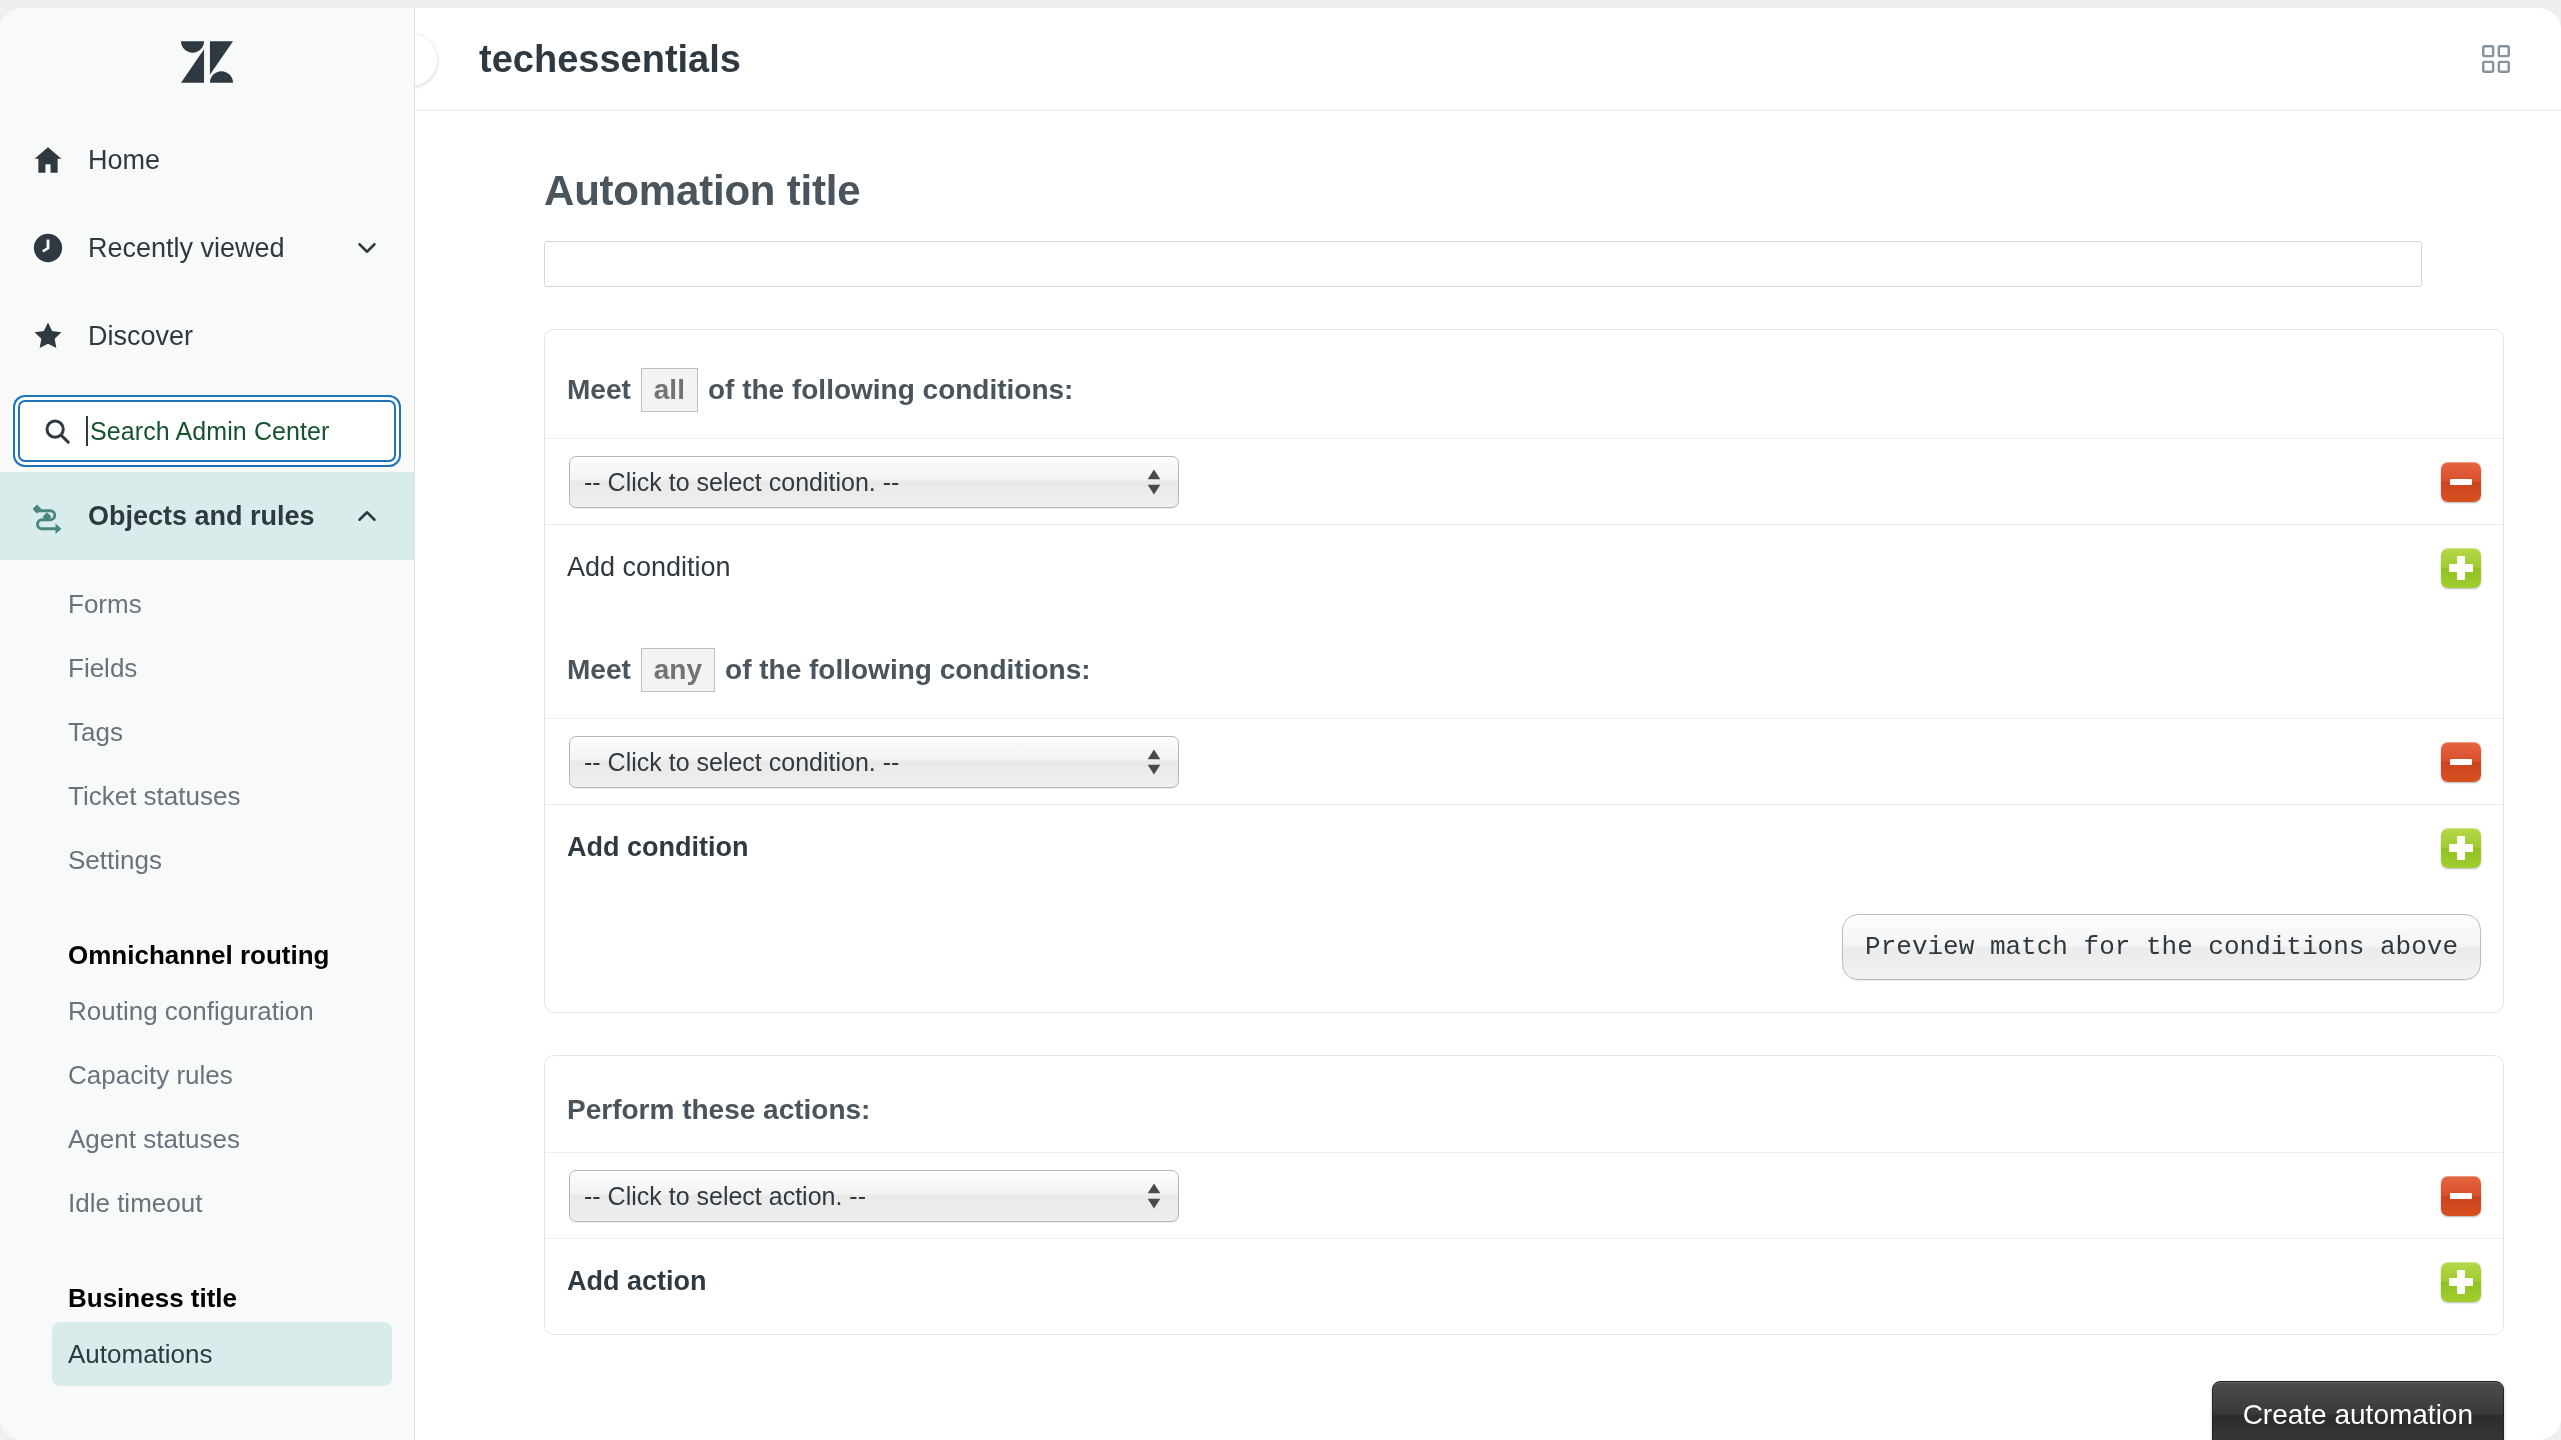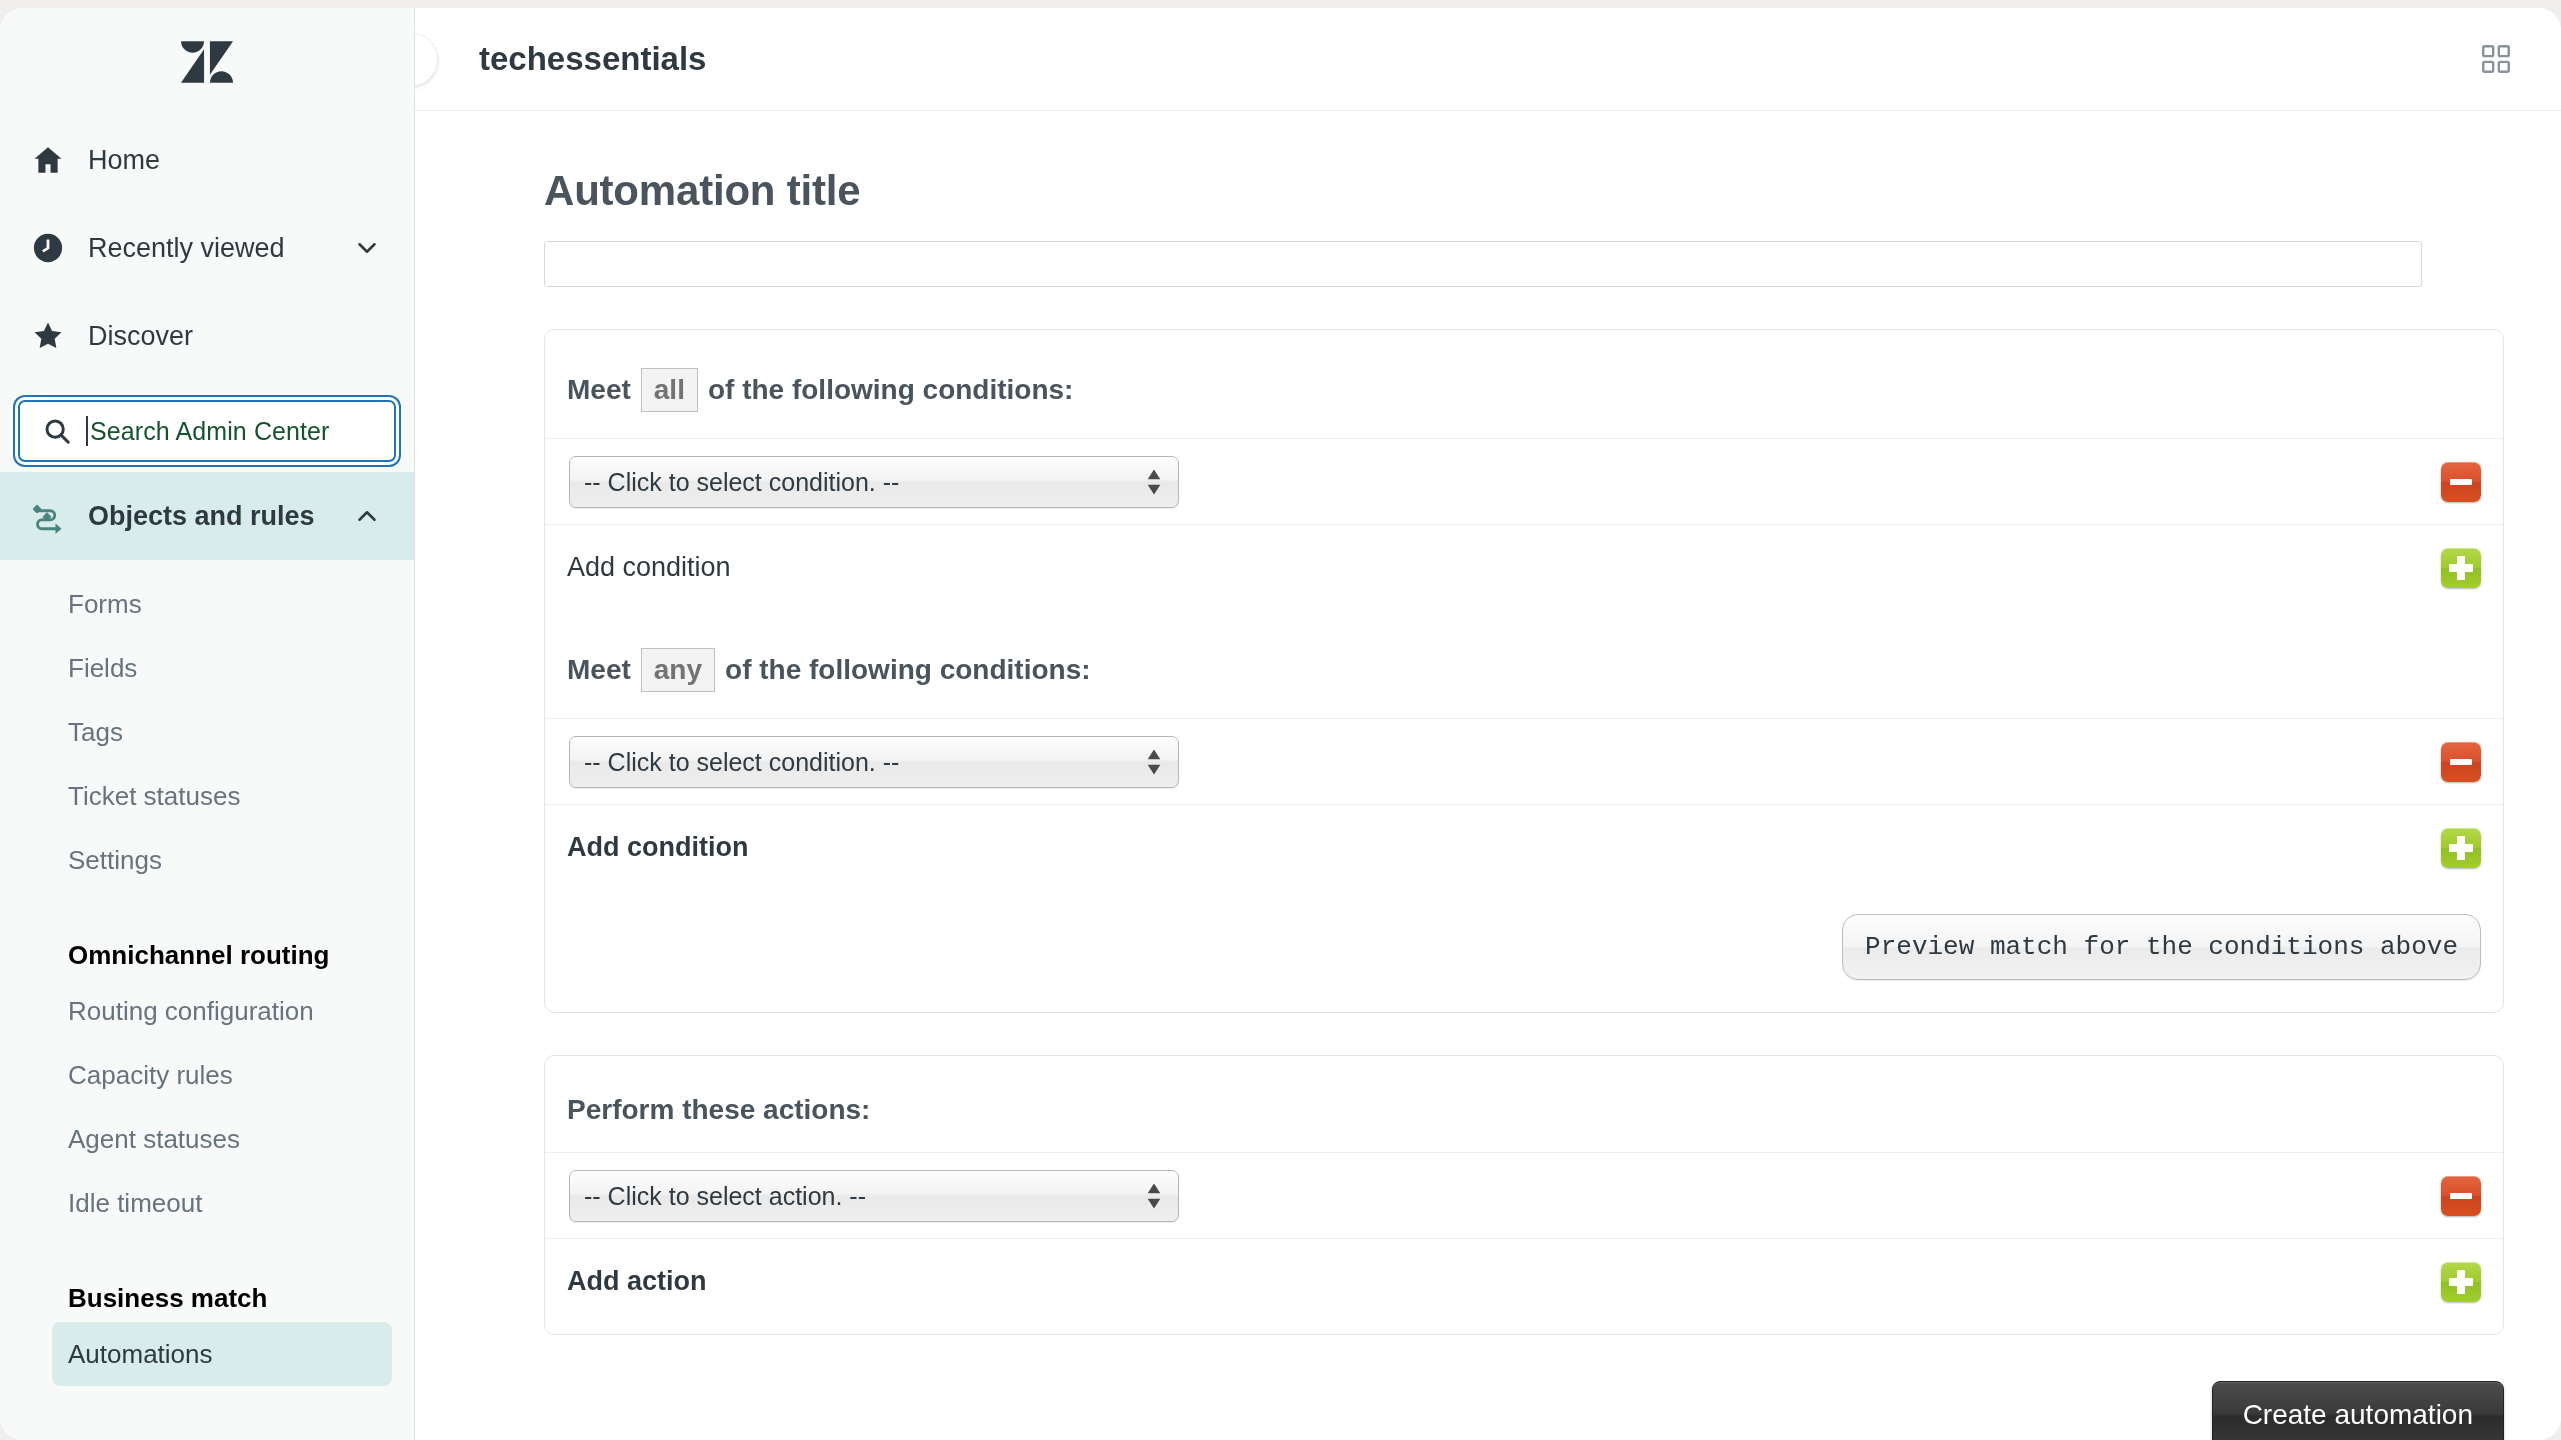--- a/index.html
+++ b/index.html
@@ -114,21 +114,21 @@
     border-bottom-right-radius: 22px;
     overflow: hidden;
   }
   .topbar {
     height: 103px;
     border-bottom: 1px solid #e9ebed;
     display: flex; align-items: center;
     padding: 0 48px 0 64px;
   }
   .topbar .title {
-    font-size: 33px; font-weight: 700; color: #2f3941;
+    font-size: 38px; font-weight: 700; color: #2f3941;
     flex: 1;
   }
   .grid-icon { display:flex; align-items:center; cursor:pointer; }
 
   .collapse-btn {
     position: absolute;
     left: -30px; top: 26px;
     width: 52px; height: 52px;
     background: #ffffff;
     border-radius: 50%;
@@ -374,21 +374,21 @@
 
       <div>
         <div class="group-head">Omnichannel routing</div>
         <div class="sub-item">Routing configuration</div>
         <div class="sub-item">Capacity rules</div>
         <div class="sub-item">Agent statuses</div>
         <div class="sub-item">Idle timeout</div>
       </div>
 
       <div>
-        <div class="group-head">Business match</div>
+        <div class="group-head">Business title</div>
         <div class="sub-item selected">Automations</div>
       </div>
 
     </div>
   </aside>
 
   <section class="main">
 
     <div class="collapse-btn">
       <span>

